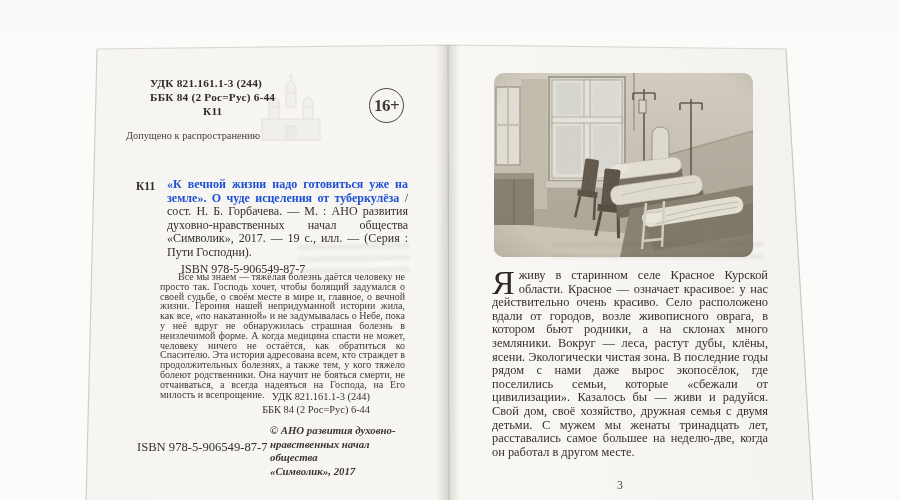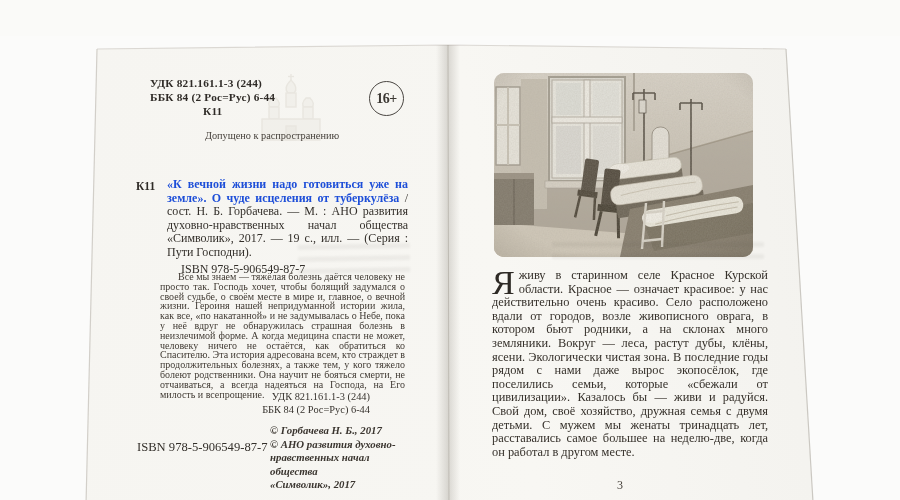--- a/index.html
+++ b/index.html
@@ -8,23 +8,23 @@
   .abs{position:absolute;}
   
   .page{position:absolute;inset:0;}
   .page-left{clip-path:polygon(97px 13px,448px 9px,449px 479px,86px 469px);
     background:linear-gradient(100deg,#eceae6 0%,#f6f5f1 7%,#f7f6f2 60%,#efede9 92%,#e7e5e0 100%);}
   .page-right{clip-path:polygon(448px 9px,786px 13px,814px 483px,449px 479px);
     background:linear-gradient(80deg,#e9e7e2 0%,#f5f4f0 8%,#f8f7f3 55%,#f3f2ee 90%,#eae8e3 100%);}
   
   .udc-top{left:150px;top:40px;font-size:11.3px;font-weight:bold;line-height:14px;color:#2f2b27;letter-spacing:.2px;}
   .udc-top .k11{margin-left:53px;}
-  .badge16{left:369px;top:45px;width:33px;height:33px;border:1.6px solid #4a4642;border-radius:50%;
-    display:flex;align-items:center;justify-content:center;font-size:14px;font-weight:bold;color:#3c3833;letter-spacing:-.5px;background:transparent;}
-  .approval{left:126px;top:94px;width:292px;text-align:center;font-size:10.3px;line-height:12.4px;color:#46413b;}
+  .badge16{left:369px;top:52px;width:33px;height:33px;border:1.6px solid #4a4642;border-radius:50%;
+    display:flex;align-items:center;justify-content:center;font-size:17px;font-weight:bold;color:#3c3833;letter-spacing:-.5px;background:transparent;}
+  .approval{left:126px;top:94px;width:292px;font-size:10.3px;line-height:12.4px;color:#46413b;}
   .annot-code{left:136px;top:144px;font-size:11.5px;font-weight:bold;color:#2f2b27;}
   .annot{left:167px;top:142px;width:241px;font-size:12px;line-height:13.5px;text-align:justify;color:#332f2a;}
   .annot b{color:#1d4ed8;}
   .isbn-mid{left:181px;top:226px;font-size:12px;color:#332f2a;}
   .abstract{left:160px;top:236px;width:245px;font-size:10px;line-height:9.8px;text-align:justify;
     text-indent:18px;color:#403a33;}
   .udc-bot{left:238px;top:354px;width:132px;text-align:right;font-size:10.4px;line-height:13.2px;color:#36322d;}
   .isbn-bot{left:137px;top:404px;font-size:12.6px;color:#332f2a;}
   .copyright{left:270px;top:388px;width:140px;font-size:10.8px;line-height:13.6px;font-style:italic;font-weight:bold;color:#3a352f;}
   
@@ -113,21 +113,20 @@
   <div class="abs abstract">Все мы знаем — тяжёлая болезнь даётся человеку не просто так. Господь хочет, чтобы болящий задумался о своей судьбе, о своём месте в мире и, главное, о вечной жизни. Героиня нашей непридуманной истории жила, как все, «по накатанной» и не задумывалась о Небе, пока у неё вдруг не обнаружилась страшная болезнь в неизлечимой форме. А когда медицина спасти не может, человеку ничего не остаётся, как обратиться ко Спасителю. Эта история адресована всем, кто страждет в продолжительных болезнях, а также тем, у кого тяжело болеют родственники. Она научит не бояться смерти, не отчаиваться, а всегда надеяться на Господа, на Его милость и всепрощение.</div>
 
   <div class="abs udc-bot">
     <div>УДК 821.161.1-3 (244)</div>
     <div>ББК 84 (2 Рос=Рус) 6-44</div>
   </div>
 
   <div class="abs isbn-bot">ISBN 978-5-906549-87-7</div>
 
   <div class="abs copyright">
-    <div>© Горбачева Н. Б., 2017</div>
     <div>© АНО развития духовно-</div>
     <div>нравственных начал общества</div>
     <div>«Символик», 2017</div>
   </div>
 
   <div class="abs photo-wrap">
     <svg width="259" height="184" viewBox="0 0 259 184">
       <defs>
         <linearGradient id="wallG" x1="0" y1="0" x2="0" y2="1">
           <stop offset="0" stop-color="#d8d2c7"></stop>

